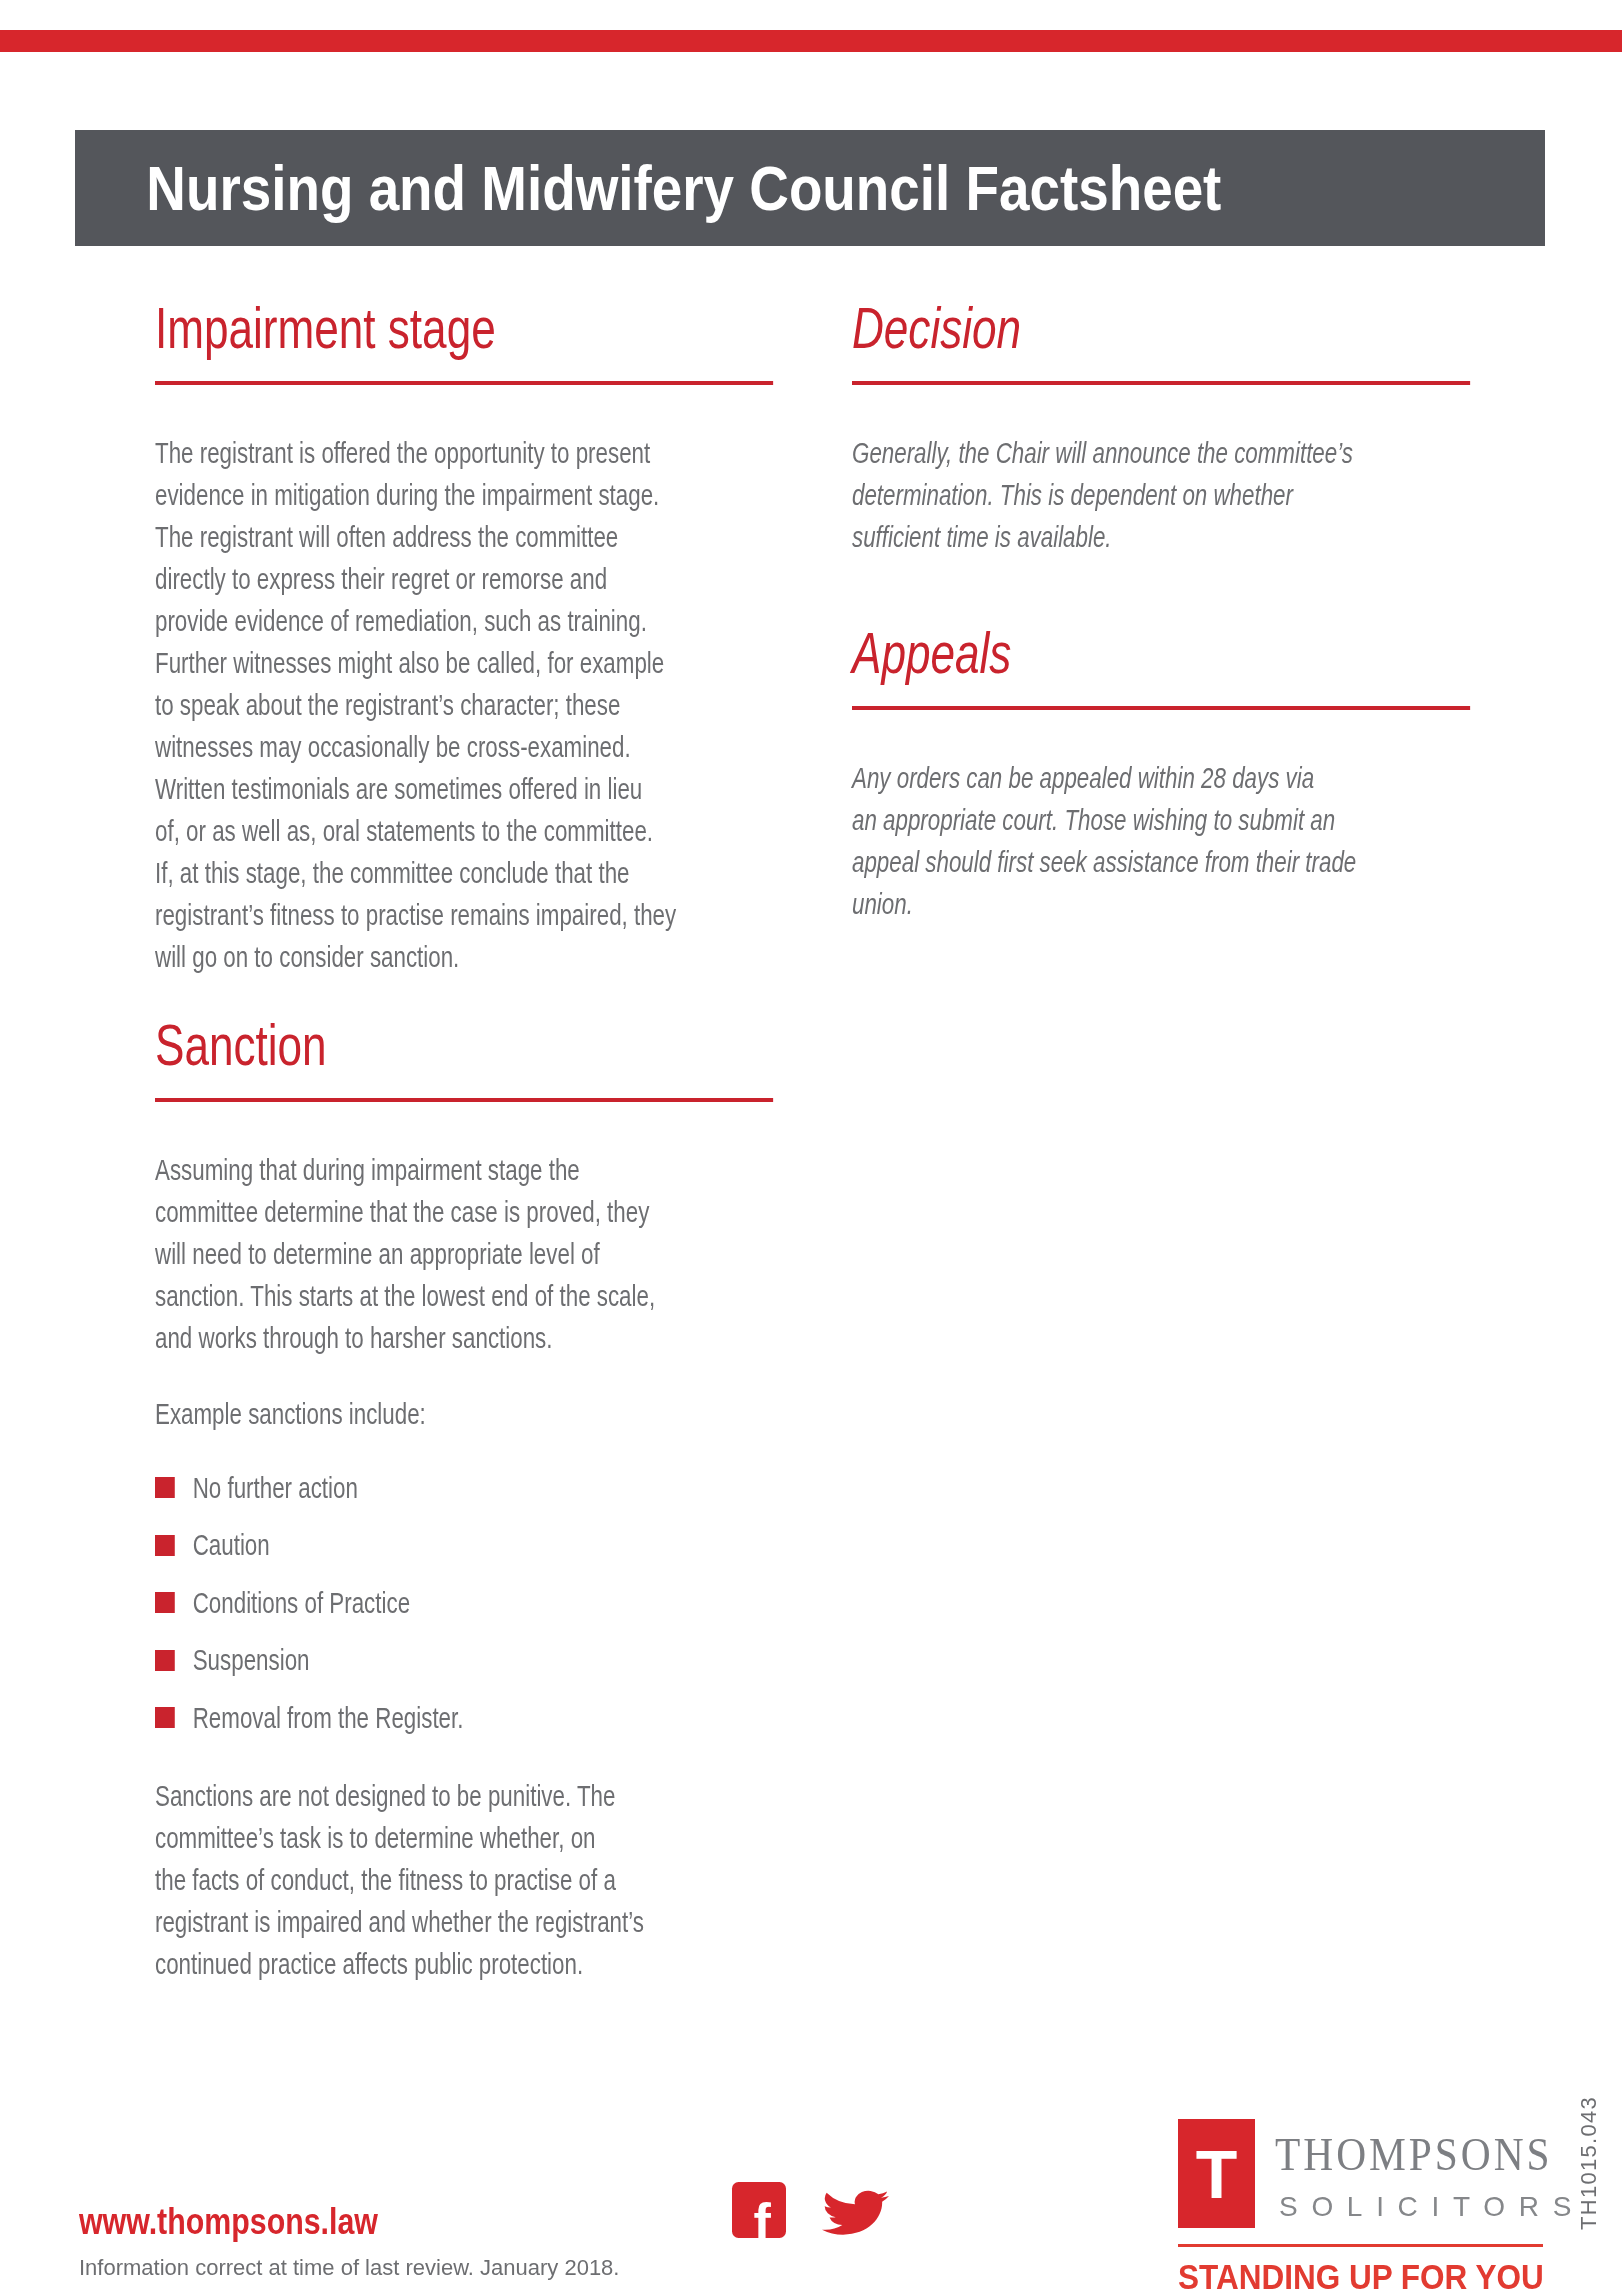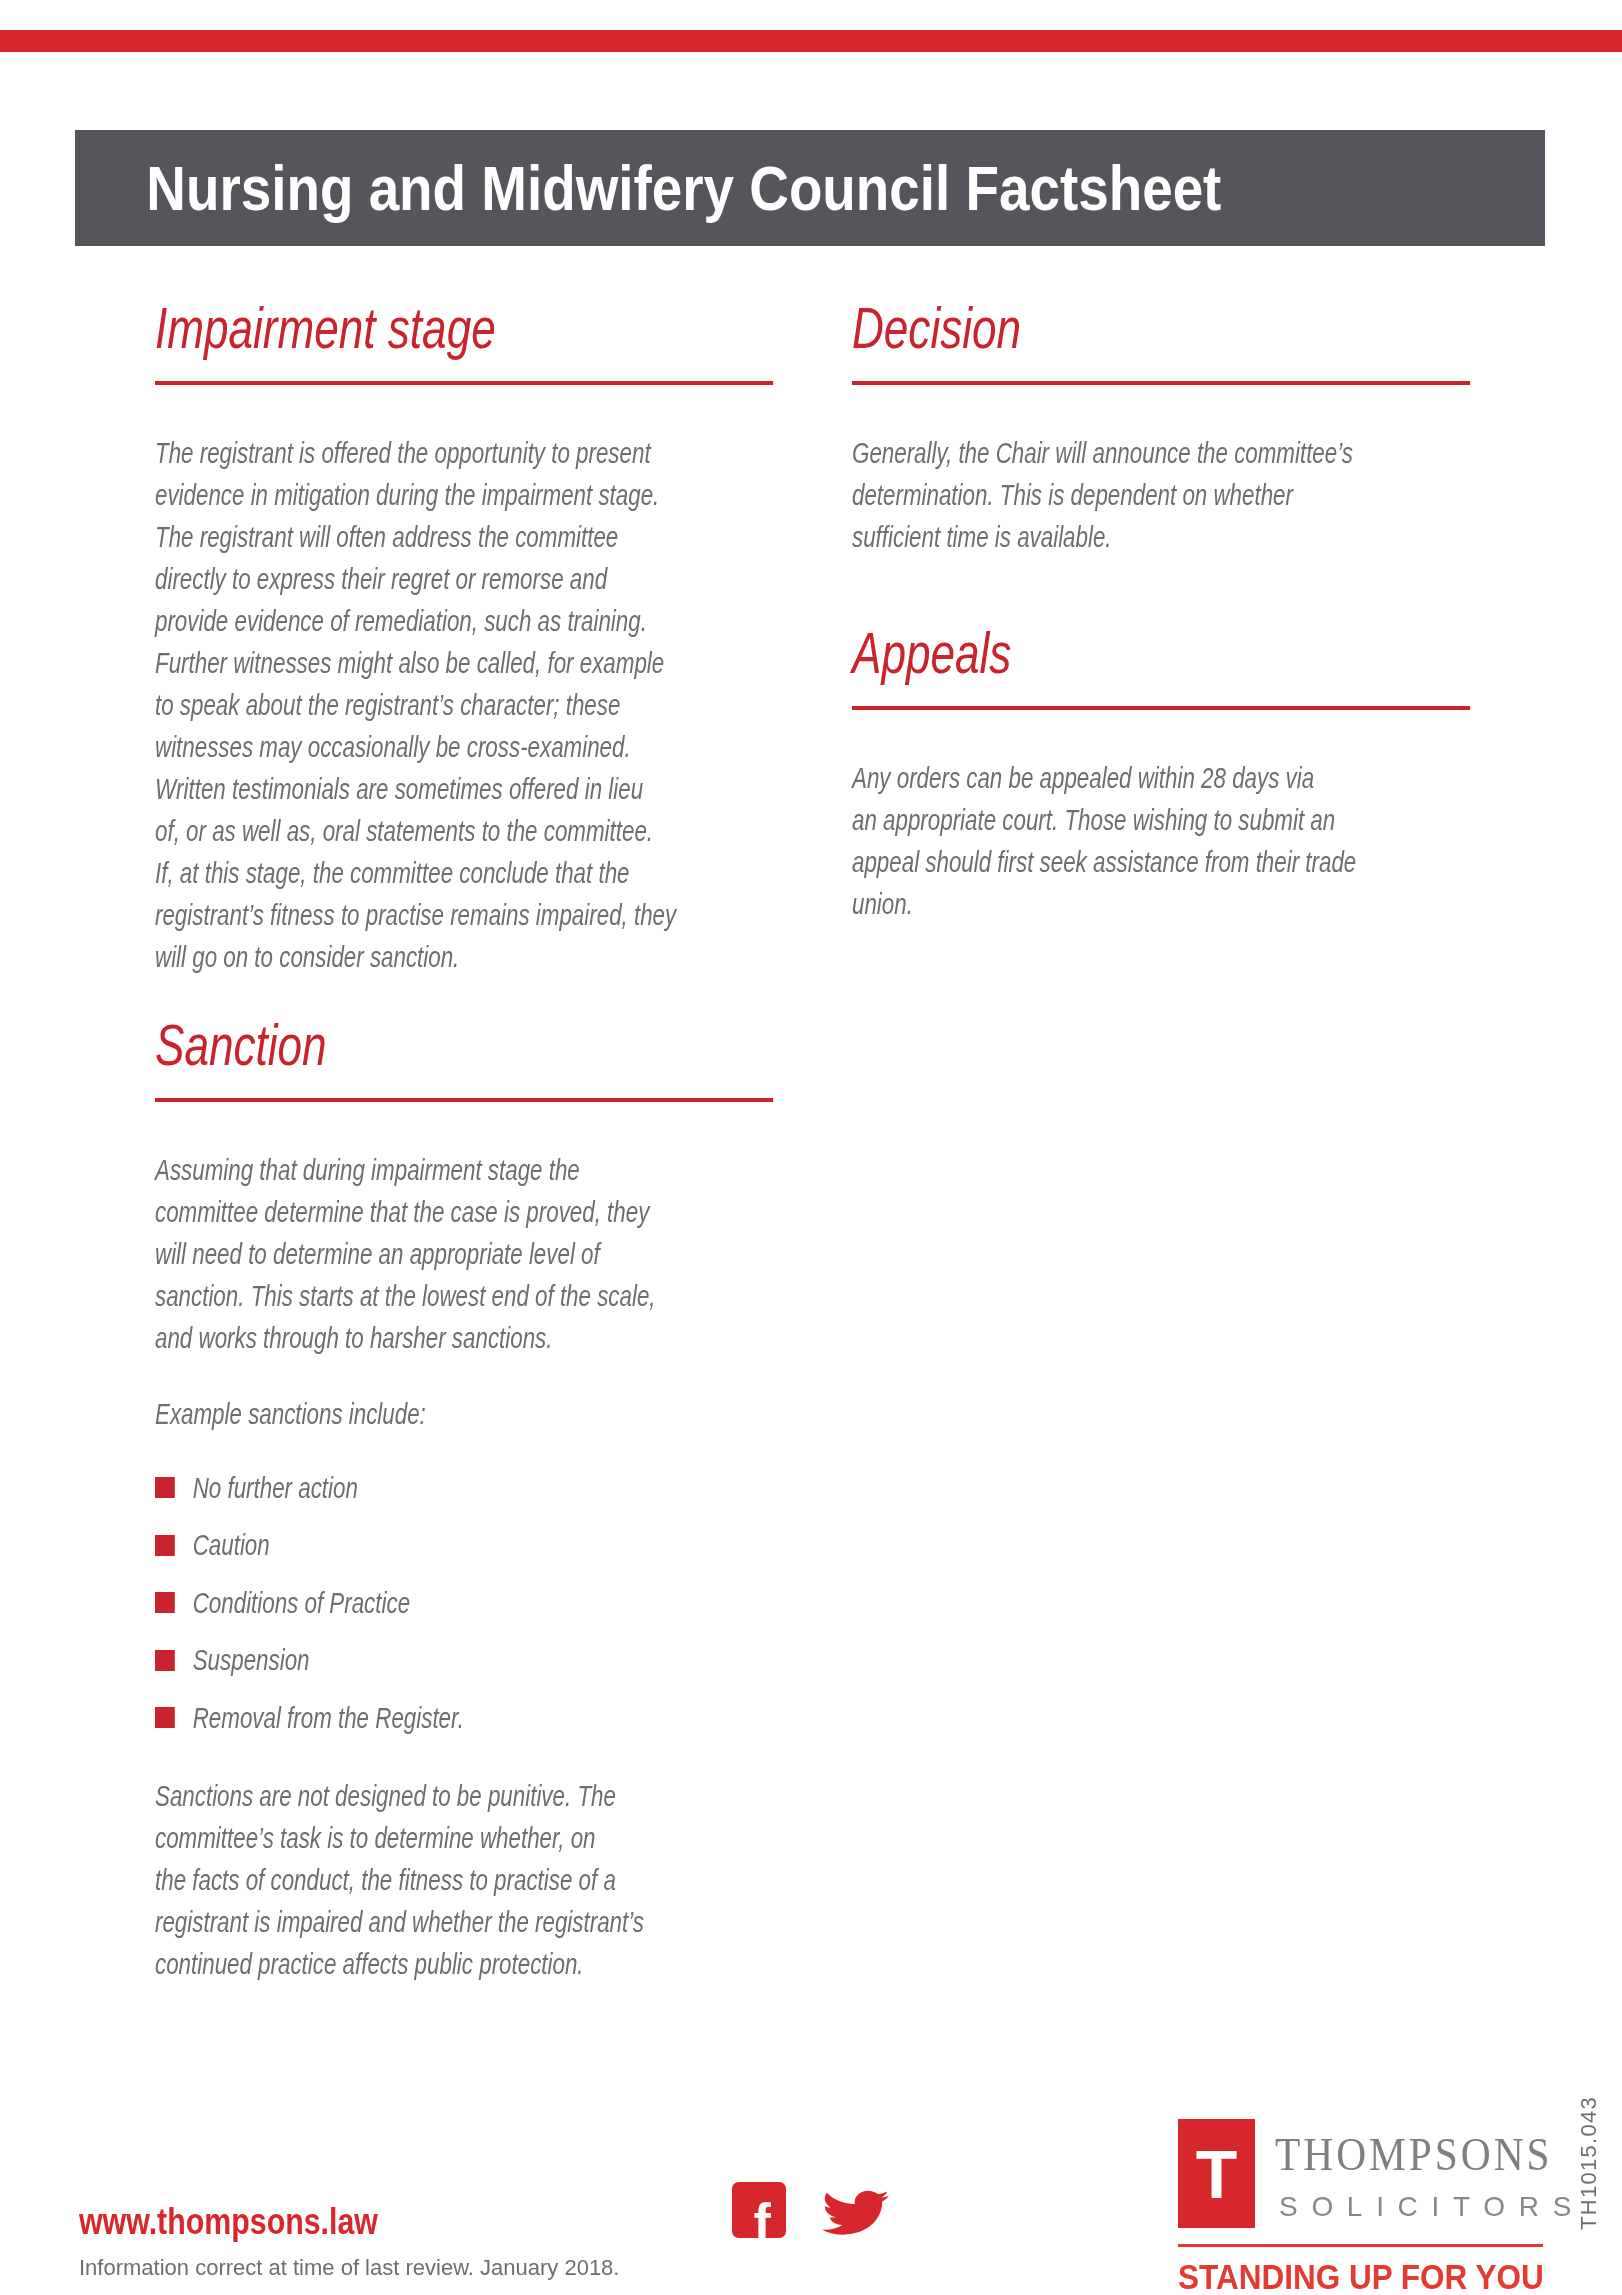--- a/index.html
+++ b/index.html
@@ -10,21 +10,21 @@
   .bar{position:absolute;left:0;width:1623px;background:#d7262c;}
   .bar.top{top:0;height:22px;}
   .bar.bottom{bottom:0;height:25px;}
 
   
   .header{position:absolute;left:75px;top:100px;width:1470px;height:116px;background:#54565b;display:flex;align-items:center;}
   .title{padding-left:82px;font-size:63px;font-weight:bold;color:#ffffff;white-space:nowrap;transform:scaleX(0.87);transform-origin:0 50%;}
 
   
   .col{position:absolute;top:268px;width:618px;}
-  .col.left{left:155px;font-style:italic;}
+  .col.left{left:155px;}
   .col.right{left:852px;font-style:italic;}
   .condense{width:813px;transform:scaleX(0.7603);transform-origin:0 0;}
 
   h2{margin:0;font-weight:400;font-size:58px;line-height:1.05;color:#c9232d;}
   h2.mt-sanction{margin-top:37px;}
   h2.mt-appeals{margin-top:65px;}
   .rule{height:3.9px;width:100%;background:#c9232d;margin-top:22px;}
   p.lines{white-space:pre-line;margin:47px 0 0 0;font-size:29.4px;line-height:42px;color:#6d6e71;}
   p.intro{margin:34px 0 0 0;font-size:29.4px;line-height:42px;color:#6d6e71;}
   ul.bullets{list-style:none;margin:38px 0 0 0;padding:0;}

